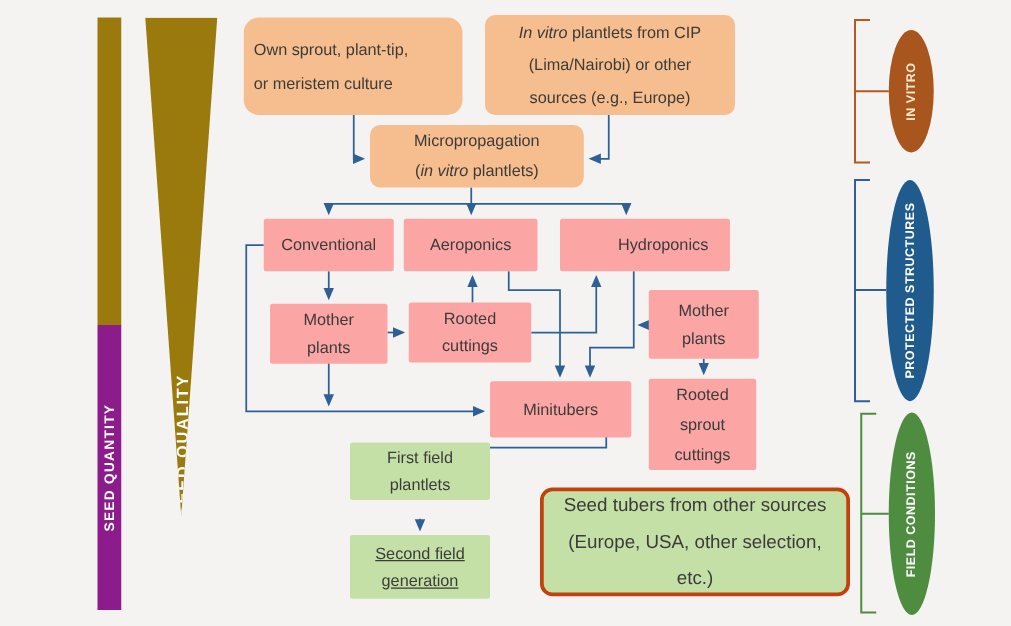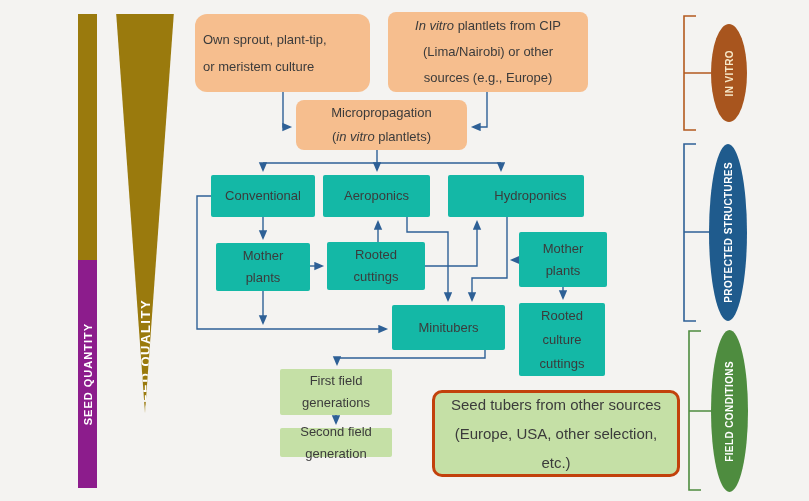--- a/index.html
+++ b/index.html
@@ -10,37 +10,37 @@
     color:#3B3B3B;
   }
   .abs{position:absolute;}
   .vtext{writing-mode:vertical-rl; transform:rotate(180deg); white-space:nowrap;}
   .box{
     position:absolute; display:flex; flex-direction:column;
     justify-content:center; align-items:center;
     font-size:13px; line-height:22px; text-align:center; color:#3B3B3B;
   }
   .orange{background:#F6BE8E;}
-  .blue{background:#14b8a6;}
+  .blue{background:#fca5a5;}
   .green{background:#C5E0A6;}
   .r12{border-radius:12px;} .r8{border-radius:8px;} .r2{border-radius:2px;}
   .it{font-style:italic;}
   #own-sprout{left:195px; top:14px; width:175px; height:78px; align-items:flex-start; padding-left:8px; box-sizing:border-box; line-height:27px; text-align:left;}
   #cip-box{left:388px; top:12px; width:200px; height:80px; line-height:26px;}
   #micro-box{left:296px; top:100px; width:171px; height:50px; line-height:24px;}
   #conventional{left:211px; top:175px; width:104px; height:42px;}
   #aeroponics{left:323px; top:175px; width:107px; height:42px;}
   #hydroponics{left:448px; top:175px; width:107px; height:42px;padding-left:29px;}
   #mother-left{left:216px; top:243px; width:94px; height:48px;}
   #rooted-cuttings{left:327px; top:242px; width:98px; height:48px;}
   #mother-right{left:519px; top:232px; width:88px; height:55px;}
   #minitubers{left:392px; top:305px; width:113px; height:45px;}
   #rooted-apical{left:519px; top:303px; width:86px; height:73px; line-height:24px;}
-  #first-field{left:280px; top:369px; width:112px; height:46px;}
-  #second-field{left:280px; top:428px; width:112px; height:29px;}
+  #first-field{left:280px; top:354px; width:112px; height:46px;}
+  #second-field{left:280px; top:428px; width:112px; height:51px;text-decoration:underline;}
   #seed-tubers{left:432px; top:390px; width:248px; height:87px; font-size:15px; line-height:29px; border:3px solid #c2410c; border-radius:10px; box-sizing:border-box;}
   .stage{
     position:absolute; border-radius:50%;
     display:flex; align-items:center; justify-content:center;
   }
   .stage .vtext{font-size:10px; font-weight:bold; letter-spacing:0.4px; color:#FFFFFF;}
   #stage-invitro{left:711px; top:24px; width:36px; height:98px;}
   #stage-invitro .vtext{color:#F7E8C8;}
   #stage-protected{left:709px; top:144px; width:38px; height:177px;}
   #stage-field{left:711px; top:330px; width:37px; height:162px;}
@@ -143,27 +143,27 @@
   <div id="mother-right" class="box blue r2">
     <span>Mother</span>
     <span>plants</span>
   </div>
 
   <div id="minitubers" class="box blue r2">
     <span>Minitubers</span>
   </div>
   <div id="rooted-apical" class="box blue r2">
     <span>Rooted</span>
-    <span>culture</span>
+    <span>sprout</span>
     <span>cuttings</span>
   </div>
 
   <div id="first-field" class="box green r2">
     <span>First field</span>
-    <span>generations</span>
+    <span>plantlets</span>
   </div>
   <div id="second-field" class="box green r2">
     <span>Second field</span>
     <span>generation</span>
   </div>
   <div id="seed-tubers" class="box green">
     <span>Seed tubers from other sources</span>
     <span>(Europe, USA, other selection,</span>
     <span>etc.)</span>
   </div>

